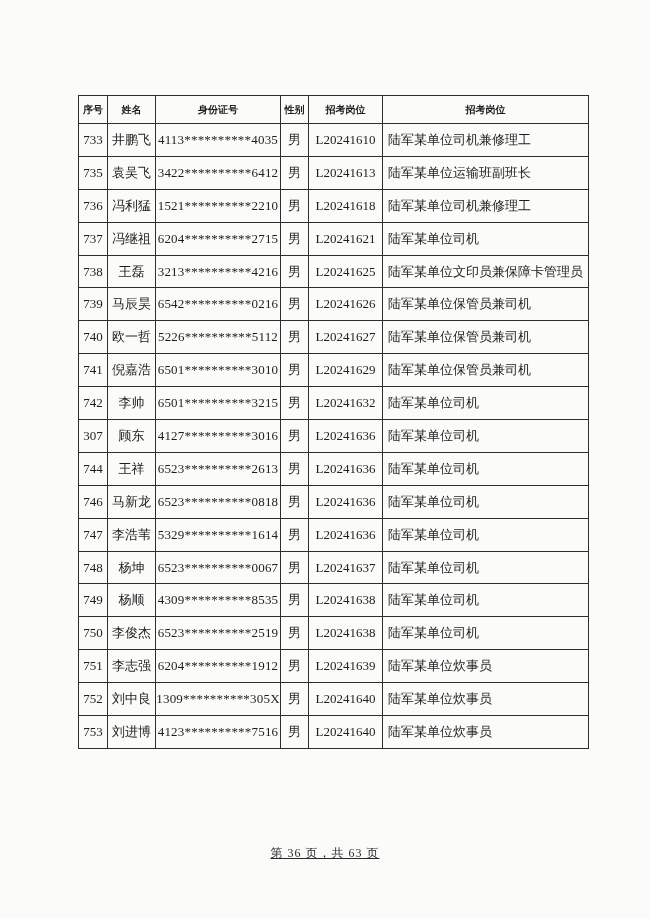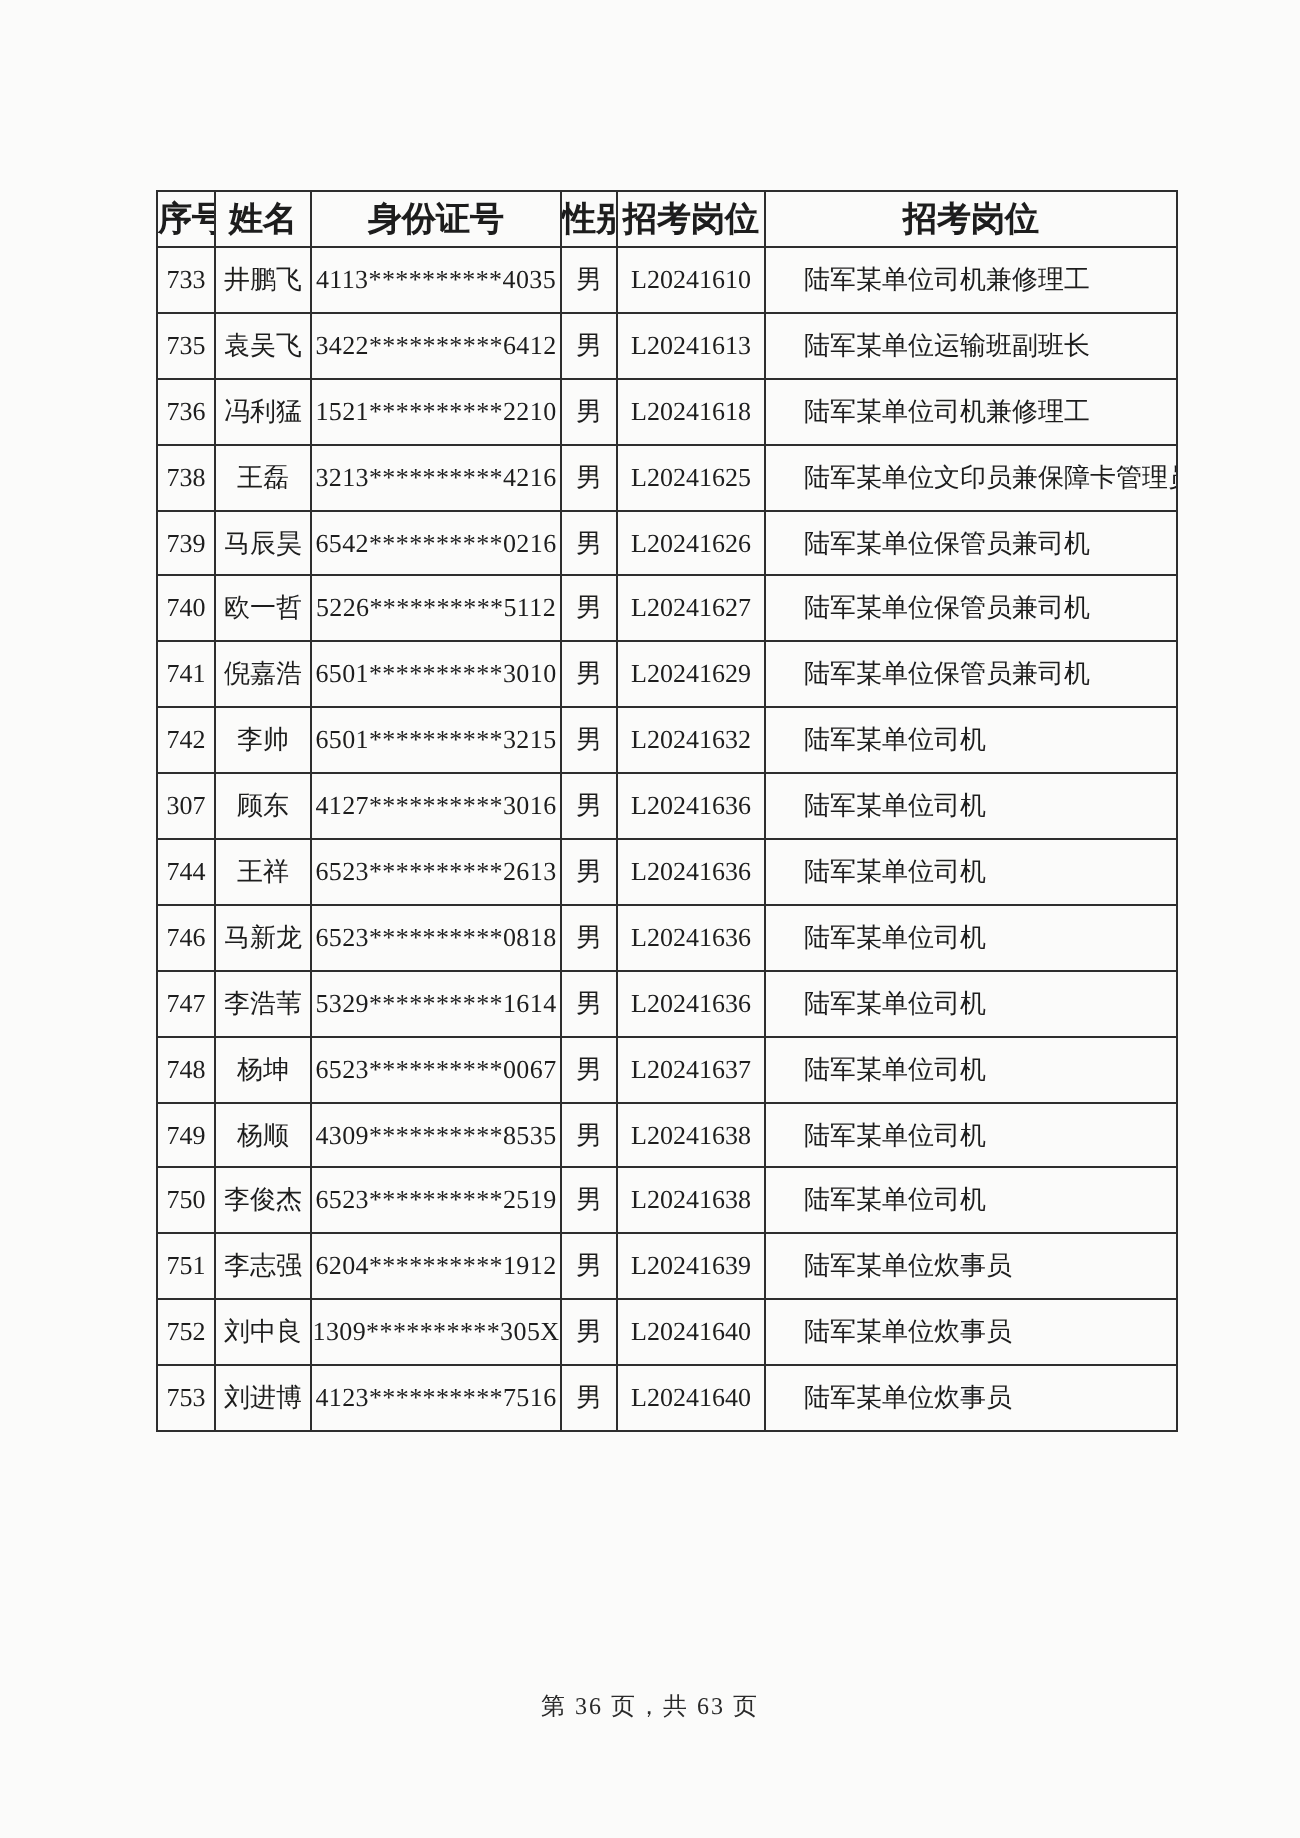--- a/index.html
+++ b/index.html
@@ -31,41 +31,42 @@
     text-align: center;
     vertical-align: middle;
     padding: 0;
     overflow: hidden;
     white-space: nowrap;
   }
   table.roster thead tr { height: 28px; }
   table.roster tbody tr { height: 32.9px; }
   table.roster th {
     font-weight: bold;
-    font-size: 17px;
+    font-size: 10px;
   }
   
   table.roster td.c5,
   table.roster th.c5h { }
   table.roster td.c5 {
     text-align: left;
-    padding-left: 19px;
+    padding-left: 5px;
   }
   table.roster td.c2 {
     letter-spacing: 0.2px;
   }
   .footer {
     position: absolute;
     left: 0;
     top: 845px;
     width: 100%;
     text-align: center;
     font-size: 12px;
     color: #2a2a2a;
     letter-spacing: 1px;
+    text-decoration: underline;
   }
 </style>
 </head>
 <body>
 
 <div class="page">
 
   <table class="roster">
     <colgroup>
       <col style="width:29px">
@@ -104,20 +105,28 @@
         </tr>
         <tr>
           <td class="c0">736</td>
           <td class="c1">冯利猛</td>
           <td class="c2">1521**********2210</td>
           <td class="c3">男</td>
           <td class="c4">L20241618</td>
           <td class="c5">陆军某单位司机兼修理工</td>
         </tr>
         <tr>
+          <td class="c0">737</td>
+          <td class="c1">冯继祖</td>
+          <td class="c2">6204**********2715</td>
+          <td class="c3">男</td>
+          <td class="c4">L20241621</td>
+          <td class="c5">陆军某单位司机</td>
+        </tr>
+        <tr>
           <td class="c0">738</td>
           <td class="c1">王磊</td>
           <td class="c2">3213**********4216</td>
           <td class="c3">男</td>
           <td class="c4">L20241625</td>
           <td class="c5">陆军某单位文印员兼保障卡管理员</td>
         </tr>
         <tr>
           <td class="c0">739</td>
           <td class="c1">马辰昊</td>

